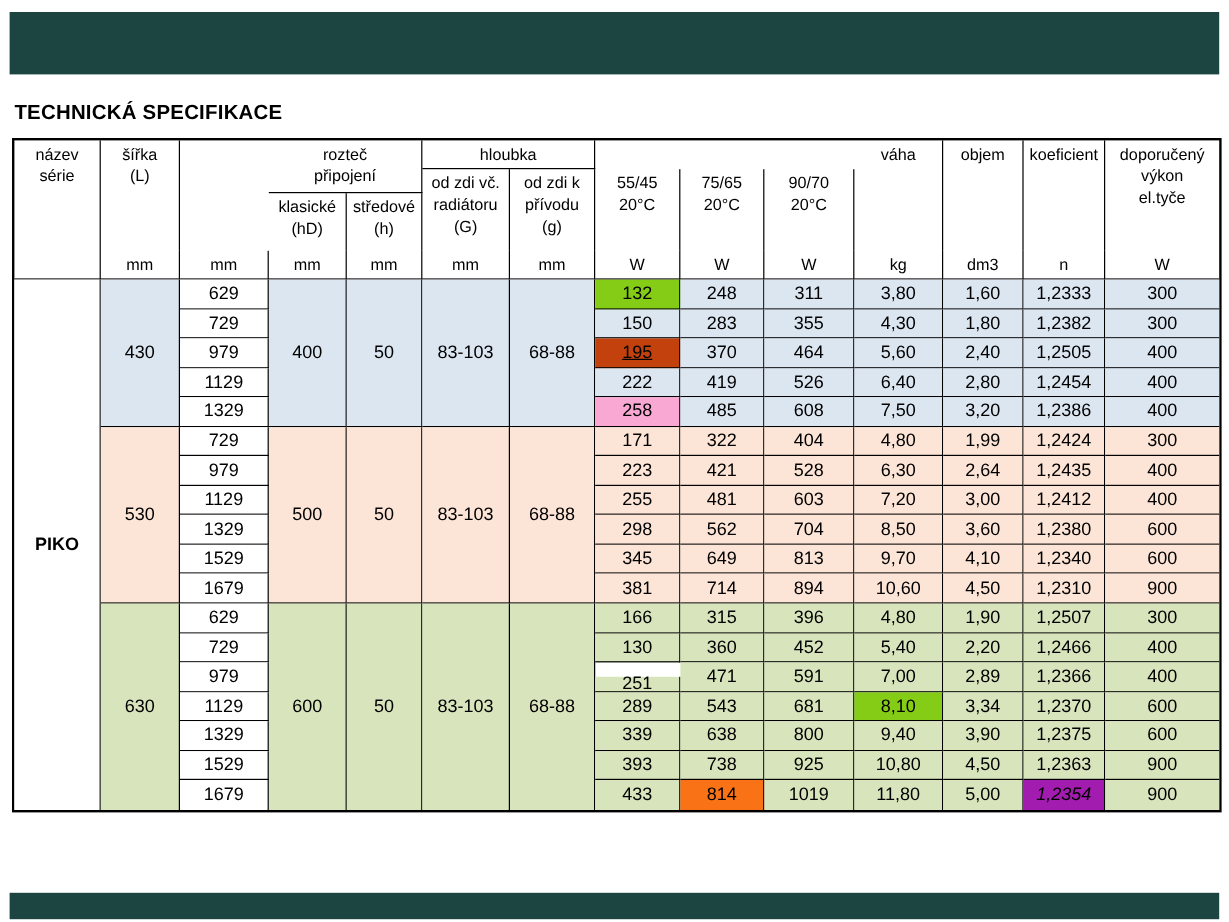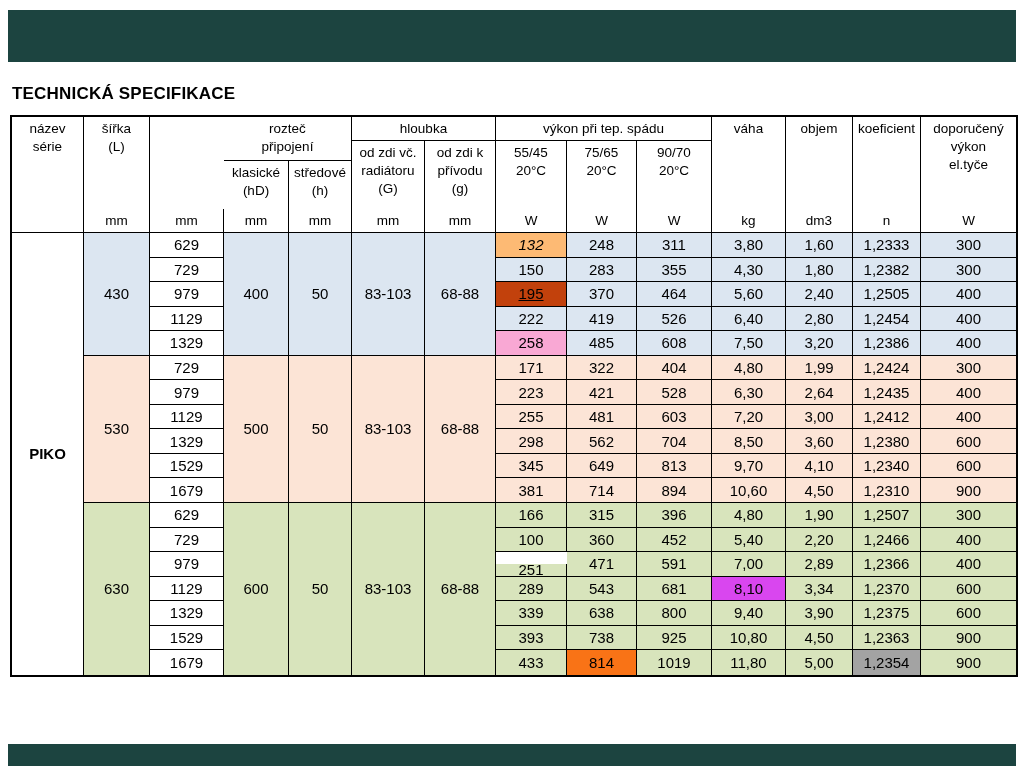--- a/index.html
+++ b/index.html
@@ -56,21 +56,20 @@
 
 <div id="spec-grid">
 
   <div class="h hb" style="grid-area:1/1/5/2">název
 série</div>
   <div class="h" style="grid-area:1/2/4/3">šířka
 (L)</div>
   <div class="h hb" style="grid-area:1/4/3/6">rozteč
 připojení</div>
   <div class="h hb" style="grid-area:1/6/2/8">hloubka</div>
-  <div class="h hb" style="grid-area:1/8/2/11">výkon při tep. spádu</div>
   <div class="h" style="grid-area:1/11/4/12">váha</div>
   <div class="h" style="grid-area:1/12/4/13">objem</div>
   <div class="h" style="grid-area:1/13/4/14">koeficient</div>
   <div class="h nr" style="grid-area:1/14/4/15">doporučený
 výkon
 el.tyče</div>
   <div class="h" style="grid-area:3/4/4/5">klasické
 (hD)</div>
   <div class="h" style="grid-area:3/5/4/6">středové
 (h)</div>
@@ -101,21 +100,21 @@
   <div class="u" style="grid-area:4/13/5/14">n</div>
   <div class="u nr" style="grid-area:4/14/5/15">W</div>
 
 <div class="bc series" style="grid-area: 5 / 1 / 23 / 2; background: rgb(255, 255, 255); border-bottom: none;">PIKO</div>
     <div class="bc" style="grid-area: 5 / 2 / 10 / 3; background: rgb(220, 230, 241);">430</div>
     <div class="bc" style="grid-area: 5 / 4 / 10 / 5; background: rgb(220, 230, 241);">400</div>
     <div class="bc" style="grid-area: 5 / 5 / 10 / 6; background: rgb(220, 230, 241);">50</div>
     <div class="bc" style="grid-area: 5 / 6 / 10 / 7; background: rgb(220, 230, 241);">83-103</div>
     <div class="bc" style="grid-area: 5 / 7 / 10 / 8; background: rgb(220, 230, 241);">68-88</div>
     <div class="bc" style="grid-area: 5 / 3 / 6 / 4; background: rgb(255, 255, 255);">629</div>
-    <div class="bc" style="grid-area: 5 / 8 / 6 / 9; background: #fdba74; font-style: italic;">132</div>
+    <div class="bc" style="grid-area: 5 / 8 / 6 / 9; background: #84cc16;">132</div>
     <div class="bc" style="grid-area: 5 / 9 / 6 / 10; background: rgb(220, 230, 241);">248</div>
     <div class="bc" style="grid-area: 5 / 10 / 6 / 11; background: rgb(220, 230, 241);">311</div>
     <div class="bc" style="grid-area: 5 / 11 / 6 / 12; background: rgb(220, 230, 241);">3,80</div>
     <div class="bc" style="grid-area: 5 / 12 / 6 / 13; background: rgb(220, 230, 241);">1,60</div>
     <div class="bc" style="grid-area: 5 / 13 / 6 / 14; background: rgb(220, 230, 241);">1,2333</div>
     <div class="bc" style="grid-area: 5 / 14 / 6 / 15; background: rgb(220, 230, 241); border-right: none;">300</div>
     <div class="bc" style="grid-area: 6 / 3 / 7 / 4; background: rgb(255, 255, 255);">729</div>
     <div class="bc" style="grid-area: 6 / 8 / 7 / 9; background: rgb(220, 230, 241);">150</div>
     <div class="bc" style="grid-area: 6 / 9 / 7 / 10; background: rgb(220, 230, 241);">283</div>
     <div class="bc" style="grid-area: 6 / 10 / 7 / 11; background: rgb(220, 230, 241);">355</div>
@@ -207,40 +206,40 @@
     <div class="bc" style="grid-area: 16 / 7 / 23 / 8; background: rgb(216, 228, 188); border-bottom: none;">68-88</div>
     <div class="bc" style="grid-area: 16 / 3 / 17 / 4; background: rgb(255, 255, 255);">629</div>
     <div class="bc" style="grid-area: 16 / 8 / 17 / 9; background: rgb(216, 228, 188);">166</div>
     <div class="bc" style="grid-area: 16 / 9 / 17 / 10; background: rgb(216, 228, 188);">315</div>
     <div class="bc" style="grid-area: 16 / 10 / 17 / 11; background: rgb(216, 228, 188);">396</div>
     <div class="bc" style="grid-area: 16 / 11 / 17 / 12; background: rgb(216, 228, 188);">4,80</div>
     <div class="bc" style="grid-area: 16 / 12 / 17 / 13; background: rgb(216, 228, 188);">1,90</div>
     <div class="bc" style="grid-area: 16 / 13 / 17 / 14; background: rgb(216, 228, 188);">1,2507</div>
     <div class="bc" style="grid-area: 16 / 14 / 17 / 15; background: rgb(216, 228, 188); border-right: none;">300</div>
     <div class="bc" style="grid-area: 17 / 3 / 18 / 4; background: rgb(255, 255, 255);">729</div>
-    <div class="bc" style="grid-area: 17 / 8 / 18 / 9; background: rgb(216, 228, 188);">100</div>
+    <div class="bc" style="grid-area: 17 / 8 / 18 / 9; background: rgb(216, 228, 188);">130</div>
     <div class="bc" style="grid-area: 17 / 9 / 18 / 10; background: rgb(216, 228, 188);">360</div>
     <div class="bc" style="grid-area: 17 / 10 / 18 / 11; background: rgb(216, 228, 188);">452</div>
     <div class="bc" style="grid-area: 17 / 11 / 18 / 12; background: rgb(216, 228, 188);">5,40</div>
     <div class="bc" style="grid-area: 17 / 12 / 18 / 13; background: rgb(216, 228, 188);">2,20</div>
     <div class="bc" style="grid-area: 17 / 13 / 18 / 14; background: rgb(216, 228, 188);">1,2466</div>
     <div class="bc" style="grid-area: 17 / 14 / 18 / 15; background: rgb(216, 228, 188); border-right: none;">400</div>
     <div class="bc" style="grid-area: 18 / 3 / 19 / 4; background: rgb(255, 255, 255);">979</div>
     <div class="bc" style="grid-area: 18 / 8 / 19 / 9; background: rgb(216, 228, 188); margin-top: 12px;">251</div>
     <div class="bc" style="grid-area: 18 / 9 / 19 / 10; background: rgb(216, 228, 188);">471</div>
     <div class="bc" style="grid-area: 18 / 10 / 19 / 11; background: rgb(216, 228, 188);">591</div>
     <div class="bc" style="grid-area: 18 / 11 / 19 / 12; background: rgb(216, 228, 188);">7,00</div>
     <div class="bc" style="grid-area: 18 / 12 / 19 / 13; background: rgb(216, 228, 188);">2,89</div>
     <div class="bc" style="grid-area: 18 / 13 / 19 / 14; background: rgb(216, 228, 188);">1,2366</div>
     <div class="bc" style="grid-area: 18 / 14 / 19 / 15; background: rgb(216, 228, 188); border-right: none;">400</div>
     <div class="bc" style="grid-area: 19 / 3 / 20 / 4; background: rgb(255, 255, 255);">1129</div>
     <div class="bc" style="grid-area: 19 / 8 / 20 / 9; background: rgb(216, 228, 188);">289</div>
     <div class="bc" style="grid-area: 19 / 9 / 20 / 10; background: rgb(216, 228, 188);">543</div>
     <div class="bc" style="grid-area: 19 / 10 / 20 / 11; background: rgb(216, 228, 188);">681</div>
-    <div class="bc" style="grid-area: 19 / 11 / 20 / 12; background: #d946ef;">8,10</div>
+    <div class="bc" style="grid-area: 19 / 11 / 20 / 12; background: #84cc16;">8,10</div>
     <div class="bc" style="grid-area: 19 / 12 / 20 / 13; background: rgb(216, 228, 188);">3,34</div>
     <div class="bc" style="grid-area: 19 / 13 / 20 / 14; background: rgb(216, 228, 188);">1,2370</div>
     <div class="bc" style="grid-area: 19 / 14 / 20 / 15; background: rgb(216, 228, 188); border-right: none;">600</div>
     <div class="bc" style="grid-area: 20 / 3 / 21 / 4; background: rgb(255, 255, 255);">1329</div>
     <div class="bc" style="grid-area: 20 / 8 / 21 / 9; background: rgb(216, 228, 188);">339</div>
     <div class="bc" style="grid-area: 20 / 9 / 21 / 10; background: rgb(216, 228, 188);">638</div>
     <div class="bc" style="grid-area: 20 / 10 / 21 / 11; background: rgb(216, 228, 188);">800</div>
     <div class="bc" style="grid-area: 20 / 11 / 21 / 12; background: rgb(216, 228, 188);">9,40</div>
     <div class="bc" style="grid-area: 20 / 12 / 21 / 13; background: rgb(216, 228, 188);">3,90</div>
     <div class="bc" style="grid-area: 20 / 13 / 21 / 14; background: rgb(216, 228, 188);">1,2375</div>
@@ -252,17 +251,17 @@
     <div class="bc" style="grid-area: 21 / 11 / 22 / 12; background: rgb(216, 228, 188);">10,80</div>
     <div class="bc" style="grid-area: 21 / 12 / 22 / 13; background: rgb(216, 228, 188);">4,50</div>
     <div class="bc" style="grid-area: 21 / 13 / 22 / 14; background: rgb(216, 228, 188);">1,2363</div>
     <div class="bc" style="grid-area: 21 / 14 / 22 / 15; background: rgb(216, 228, 188); border-right: none;">900</div>
     <div class="bc" style="grid-area: 22 / 3 / 23 / 4; background: rgb(255, 255, 255); border-bottom: none;">1679</div>
     <div class="bc" style="grid-area: 22 / 8 / 23 / 9; background: rgb(216, 228, 188); border-bottom: none;">433</div>
     <div class="bc" style="grid-area: 22 / 9 / 23 / 10; background: #f97316; border-bottom: none;">814</div>
     <div class="bc" style="grid-area: 22 / 10 / 23 / 11; background: rgb(216, 228, 188); border-bottom: none;">1019</div>
     <div class="bc" style="grid-area: 22 / 11 / 23 / 12; background: rgb(216, 228, 188); border-bottom: none;">11,80</div>
     <div class="bc" style="grid-area: 22 / 12 / 23 / 13; background: rgb(216, 228, 188); border-bottom: none;">5,00</div>
-    <div class="bc" style="grid-area: 22 / 13 / 23 / 14; background: #a3a3a3; border-bottom: none;">1,2354</div>
+    <div class="bc" style="grid-area: 22 / 13 / 23 / 14; background: #a21caf; border-bottom: none; font-style: italic;">1,2354</div>
     <div class="bc" style="grid-area: 22 / 14 / 23 / 15; background: rgb(216, 228, 188); border-right: none; border-bottom: none;">900</div>
   </div>
 
 <div id="bottombar" class="banner" style="background: rgb(28, 68, 64);"></div>
 
 </body></html>

